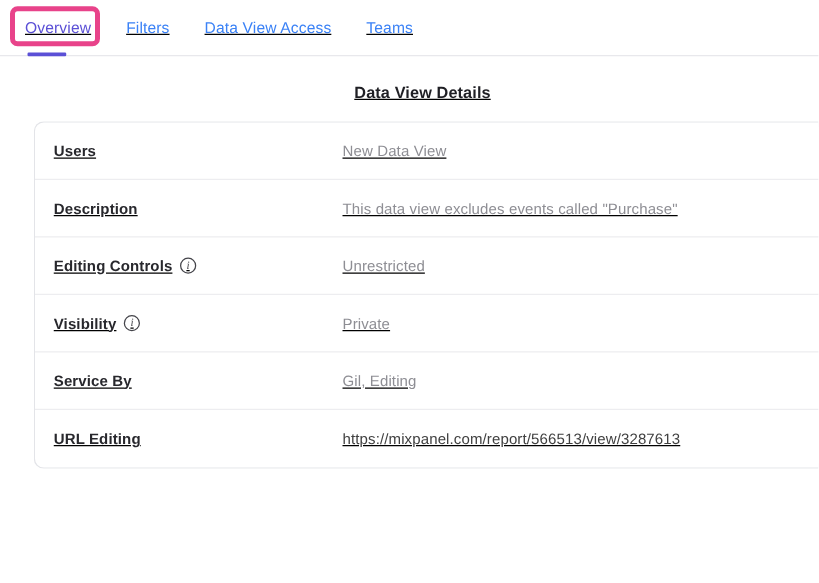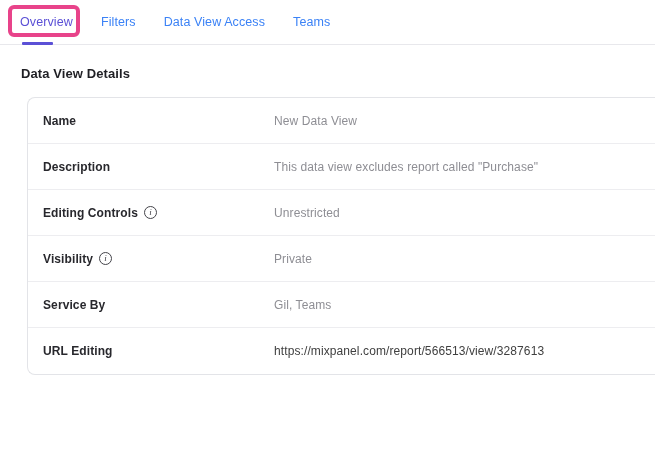--- a/index.html
+++ b/index.html
@@ -7,20 +7,21 @@
   body {
     font-family: "Liberation Sans", "DejaVu Sans", sans-serif;
     -webkit-font-smoothing: antialiased;
   }
   .screen {
     position: relative;
     width: 655px;
     height: 466px;
     background: #ffffff;
     overflow: hidden;
+    text-decoration: underline;
   }
 
   
   .tabbar {
     position: relative;
     height: 45px;
     padding-left: 20px;
     border-bottom: 1px solid #e8e8ec;
     display: flex;
     align-items: center;
@@ -60,20 +61,21 @@
     z-index: 3;
   }
 
   
   .section-title {
     margin: 21px 0 16px 21px;
     font-size: 13px;
     font-weight: bold;
     color: #1f1f24;
     letter-spacing: 0.1px;
+    text-align: center;
   }
 
   
   .card {
     margin-left: 27px;
     width: calc(100% - 27px);
     border: 1px solid #e3e4e8;
     border-right: none;
     border-radius: 8px 0 0 8px;
     background: #ffffff;
@@ -139,30 +141,30 @@
     <div class="tab-underline"></div>
   </div>
   <div class="annotation-box"></div>
 
   <div class="section-title">Data View Details</div>
 
   <div class="card">
 
     <div class="row">
       <div class="row-label">
-        <span>Name</span>
+        <span>Users</span>
       </div>
       <div class="row-value">New Data View</div>
     </div>
 
     <div class="row">
       <div class="row-label">
         <span>Description</span>
       </div>
-      <div class="row-value">This data view excludes report called "Purchase"</div>
+      <div class="row-value">This data view excludes events called "Purchase"</div>
     </div>
 
     <div class="row">
       <div class="row-label">
         <span>Editing Controls</span>
         <span class="info-icon">i</span>
       </div>
       <div class="row-value">Unrestricted</div>
     </div>
 
@@ -171,21 +173,21 @@
         <span>Visibility</span>
         <span class="info-icon">i</span>
       </div>
       <div class="row-value">Private</div>
     </div>
 
     <div class="row">
       <div class="row-label">
         <span>Service By</span>
       </div>
-      <div class="row-value">Gil, Teams</div>
+      <div class="row-value">Gil, Editing</div>
     </div>
 
 
     <div class="row">
       <div class="row-label">
         <span>URL Editing</span>
       </div>
       <div class="row-value">
         <a href="#">https://mixpanel.com/report/566513/view/3287613</a>
       </div>

